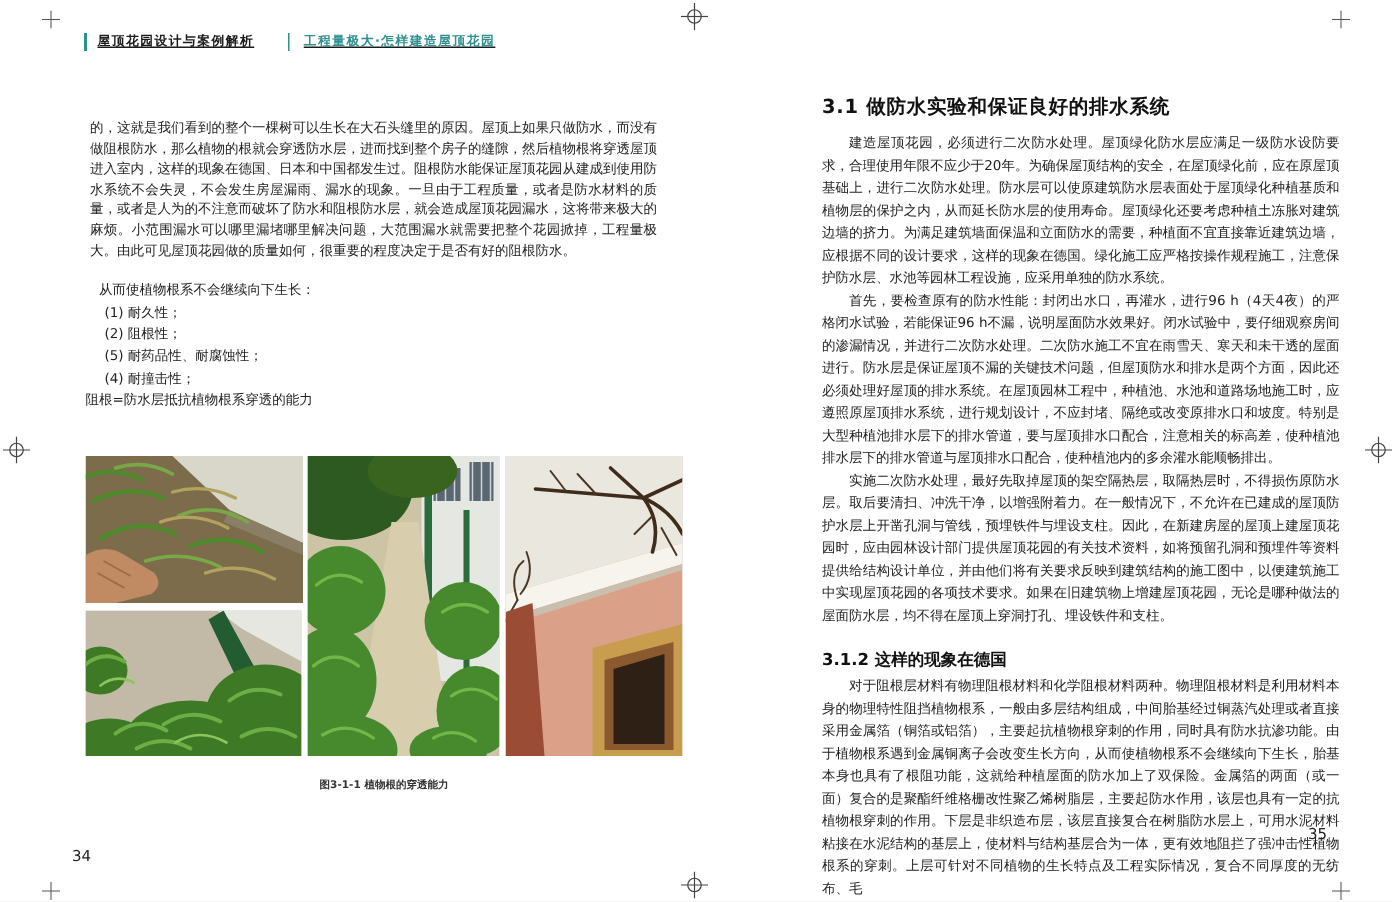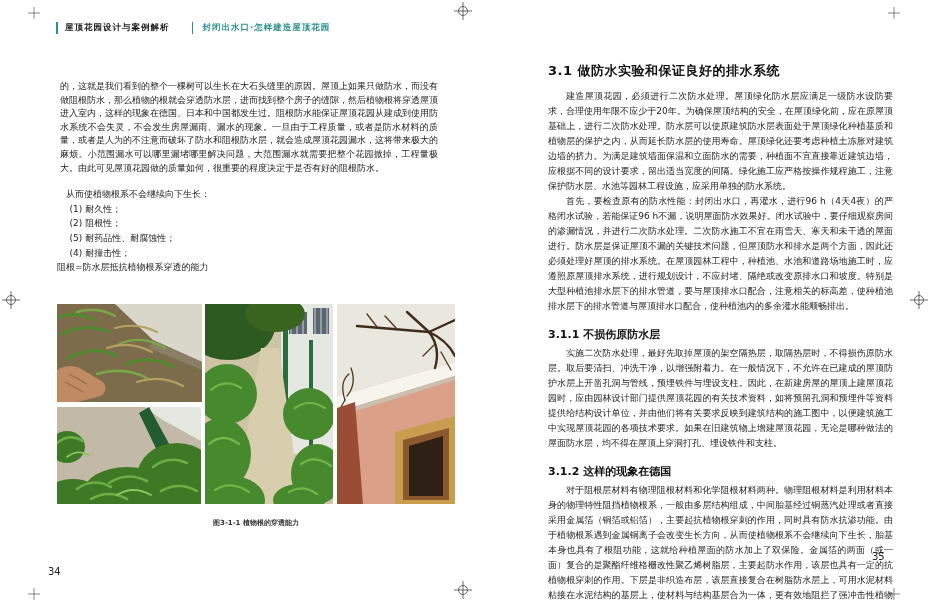--- a/index.html
+++ b/index.html
@@ -5,21 +5,21 @@
   html,body{margin:0;padding:0;background:#f2f2f2;}
   .sheet{
     position:relative;width:928px;height:601px;background:#ffffff;
     font-family:"DejaVu Sans","Liberation Sans",sans-serif;color:#1c1c1c;overflow:hidden;
   }
   
   .regmark{position:absolute;width:18px;height:18px;}
   .regmark svg{display:block;}
   .cropmark{position:absolute;width:12px;height:12px;}
   
-  .running-head{position:absolute;left:56px;top:22px;display:flex;align-items:flex-end;height:12px;}
+  .running-head{position:absolute;left:56px;top:22px;display:flex;align-items:flex-end;height:12px;text-decoration:underline;}
   .head-bar{width:2px;height:12px;background:#2e8f8f;margin-right:7px;}
   .book-title{font-size:8.5px;font-weight:bold;color:#1a1a1a;letter-spacing:1px;}
   .head-sep{width:1px;height:12px;background:#2e8f8f;margin:0 10px 0 22px;}
   .part-title{font-size:8.5px;font-weight:bold;color:#2e8f8f;letter-spacing:1px;}
   
   .left-col{position:absolute;left:48px;top:68px;width:402px;}
   .body-text{font-size:9px;line-height:13.6px;text-align:justify;margin:12px;color:#222;}
   .req-block{margin-top:7px;font-size:9px;line-height:14.6px;color:#222;}
   .req-title{margin:0;text-indent:2em;}
   .req-list{list-style:none;margin:0;padding:0;}
@@ -99,21 +99,21 @@
     <svg width="12" height="12">
         <line x1="6" y1="0" x2="6" y2="12" stroke="#555" stroke-width="0.7"></line>
         <line x1="0" y1="6" x2="12" y2="6" stroke="#555" stroke-width="0.7"></line>
       </svg>
   </div>
 
   <div class="running-head">
     <span class="head-bar"></span>
     <span class="book-title">屋顶花园设计与案例解析</span>
     <span class="head-sep"></span>
-    <span class="part-title">封闭出水口·怎样建造屋顶花园</span>
+    <span class="part-title">工程量极大·怎样建造屋顶花园</span>
   </div>
 
   <div class="left-col">
     <p class="body-text">的，这就是我们看到的整个一棵树可以生长在大石头缝里的原因。屋顶上如果只做防水，而没有做阻根防水，那么植物的根就会穿透防水层，进而找到整个房子的缝隙，然后植物根将穿透屋顶进入室内，这样的现象在德国、日本和中国都发生过。阻根防水能保证屋顶花园从建成到使用防水系统不会失灵，不会发生房屋漏雨、漏水的现象。一旦由于工程质量，或者是防水材料的质量，或者是人为的不注意而破坏了防水和阻根防水层，就会造成屋顶花园漏水，这将带来极大的麻烦。小范围漏水可以哪里漏堵哪里解决问题，大范围漏水就需要把整个花园掀掉，工程量极大。由此可见屋顶花园做的质量如何，很重要的程度决定于是否有好的阻根防水。</p>
     <div class="req-block">
       <p class="req-title">从而使植物根系不会继续向下生长：</p>
       <ul class="req-list">
         <li>(1) 耐久性；</li>
         <li>(2) 阻根性；</li>
         <li>(5) 耐药品性、耐腐蚀性；</li>
@@ -247,22 +247,21 @@
         <polygon points="72,142 106,132 106,192 72,192" fill="#2e2014"></polygon>
       </svg>
     </div>
   </div>
 
   <div class="fig-caption">图3-1-1 植物根的穿透能力</div>
   <div class="pagenum pagenum-left">34</div>
 
   <div class="right-col">
     <h2 class="sec-title">3.1 做防水实验和保证良好的排水系统</h2>
-    <p class="rp">建造屋顶花园，必须进行二次防水处理。屋顶绿化防水层应满足一级防水设防要求，合理使用年限不应少于20年。为确保屋顶结构的安全，在屋顶绿化前，应在原屋顶基础上，进行二次防水处理。防水层可以使原建筑防水层表面处于屋顶绿化种植基质和植物层的保护之内，从而延长防水层的使用寿命。屋顶绿化还要考虑种植土冻胀对建筑边墙的挤力。为满足建筑墙面保温和立面防水的需要，种植面不宜直接靠近建筑边墙，应根据不同的设计要求，留出适当宽度的间隔。绿化施工应严格按操作规程施工，注意保护防水层、水池等园林工程设施，应采用单独的防水系统。</p>
+    <p class="rp">建造屋顶花园，必须进行二次防水处理。屋顶绿化防水层应满足一级防水设防要求，合理使用年限不应少于20年。为确保屋顶结构的安全，在屋顶绿化前，应在原屋顶基础上，进行二次防水处理。防水层可以使原建筑防水层表面处于屋顶绿化种植基质和植物层的保护之内，从而延长防水层的使用寿命。屋顶绿化还要考虑种植土冻胀对建筑边墙的挤力。为满足建筑墙面保温和立面防水的需要，种植面不宜直接靠近建筑边墙，应根据不同的设计要求，这样的现象在德国。绿化施工应严格按操作规程施工，注意保护防水层、水池等园林工程设施，应采用单独的防水系统。</p>
     <p class="rp">首先，要检查原有的防水性能：封闭出水口，再灌水，进行96 h（4天4夜）的严格闭水试验，若能保证96 h不漏，说明屋面防水效果好。闭水试验中，要仔细观察房间的渗漏情况，并进行二次防水处理。二次防水施工不宜在雨雪天、寒天和未干透的屋面进行。防水层是保证屋顶不漏的关键技术问题，但屋顶防水和排水是两个方面，因此还必须处理好屋顶的排水系统。在屋顶园林工程中，种植池、水池和道路场地施工时，应遵照原屋顶排水系统，进行规划设计，不应封堵、隔绝或改变原排水口和坡度。特别是大型种植池排水层下的排水管道，要与屋顶排水口配合，注意相关的标高差，使种植池排水层下的排水管道与屋顶排水口配合，使种植池内的多余灌水能顺畅排出。</p>
-    <h3 class="sub-title">3.1.1 不损伤原防水层</h3>
     <p class="rp">实施二次防水处理，最好先取掉屋顶的架空隔热层，取隔热层时，不得损伤原防水层。取后要清扫、冲洗干净，以增强附着力。在一般情况下，不允许在已建成的屋顶防护水层上开凿孔洞与管线，预埋铁件与埋设支柱。因此，在新建房屋的屋顶上建屋顶花园时，应由园林设计部门提供屋顶花园的有关技术资料，如将预留孔洞和预埋件等资料提供给结构设计单位，并由他们将有关要求反映到建筑结构的施工图中，以便建筑施工中实现屋顶花园的各项技术要求。如果在旧建筑物上增建屋顶花园，无论是哪种做法的屋面防水层，均不得在屋顶上穿洞打孔、埋设铁件和支柱。</p>
     <h3 class="sub-title">3.1.2 这样的现象在德国</h3>
     <p class="rp">对于阻根层材料有物理阻根材料和化学阻根材料两种。物理阻根材料是利用材料本身的物理特性阻挡植物根系，一般由多层结构组成，中间胎基经过铜蒸汽处理或者直接采用金属箔（铜箔或铝箔），主要起抗植物根穿刺的作用，同时具有防水抗渗功能。由于植物根系遇到金属铜离子会改变生长方向，从而使植物根系不会继续向下生长，胎基本身也具有了根阻功能，这就给种植屋面的防水加上了双保险。金属箔的两面（或一面）复合的是聚酯纤维格栅改性聚乙烯树脂层，主要起防水作用，该层也具有一定的抗植物根穿刺的作用。下层是非织造布层，该层直接复合在树脂防水层上，可用水泥材料粘接在水泥结构的基层上，使材料与结构基层合为一体，更有效地阻拦了强冲击性植物根系的穿刺。上层可针对不同植物的生长特点及工程实际情况，复合不同厚度的无纺布、毛</p>
   </div>
   <div class="pagenum pagenum-right">35</div>
 
 </div>
 
 </body></html>

